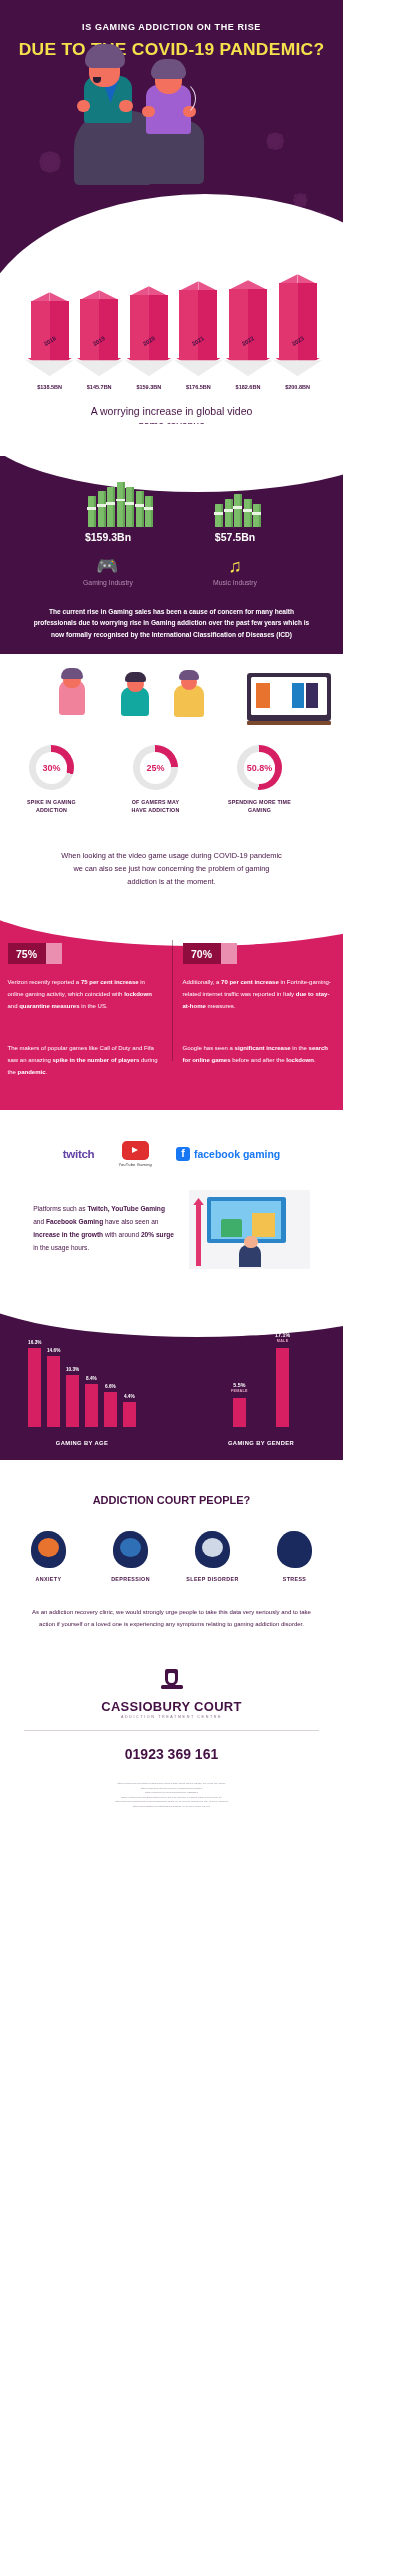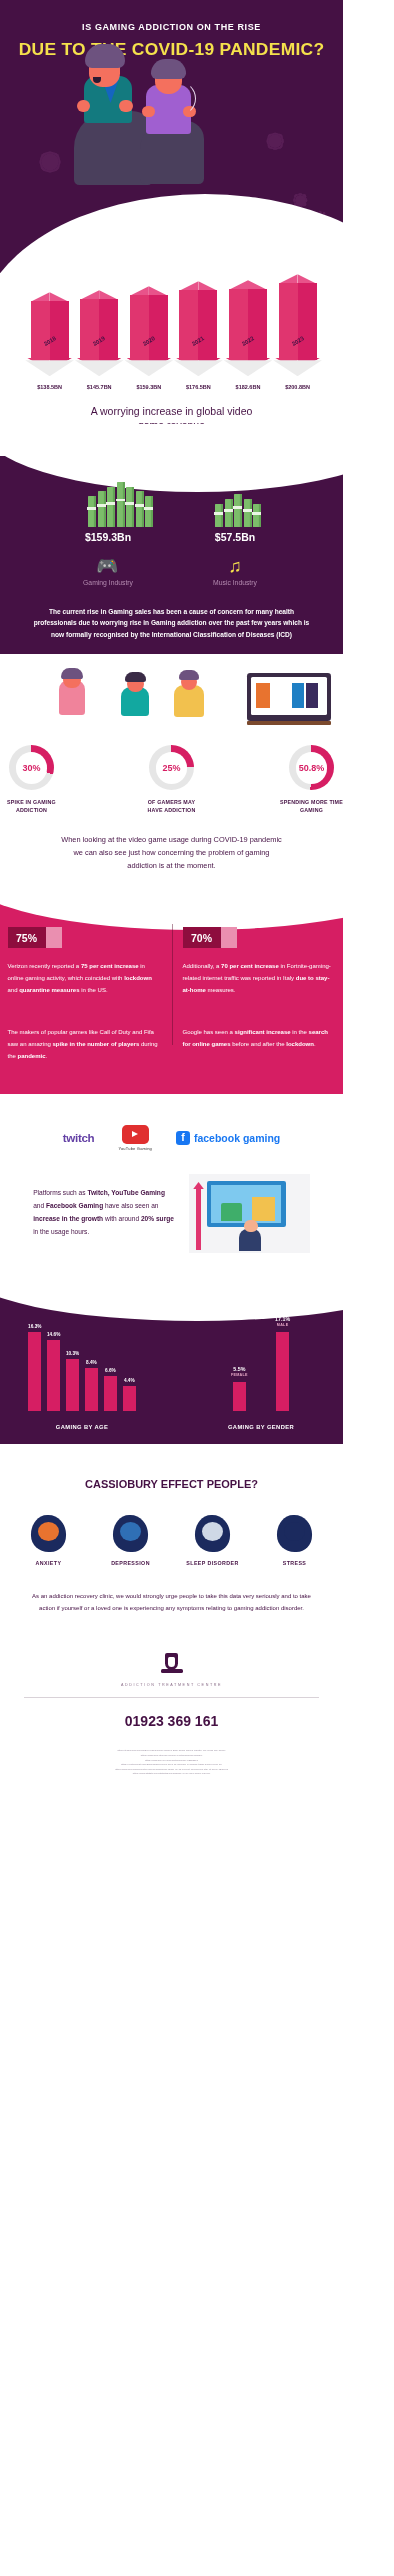--- a/index.html
+++ b/index.html
@@ -133,35 +133,35 @@
   .ind-icon { color:#f5e14c; font-size:18px; margin-top:13.7px; line-height:1; }
   .ind-name { color:#b48bb0; font-size:6.8px; margin-top:4.2px; }
   .icd {
     color:#ffffff; text-align:center; font-size:6.6px; font-weight:bold;
     width:279px; margin:20px auto 0; line-height:1.75;
   }
 
   
   .donutsec { background:#fff; padding:21px 0 0; position:relative; }
   .illus-row { height:63px; position:relative; }
-  .donuts { display:flex; justify-content:space-between; margin-top:7.4px; }
+  .donuts { display:flex; justify-content:flex-start; gap:41px; margin-top:7.4px;padding-left:20px; }
   .donut-col { width:63px; text-align:center; }
   .donut { width:45px; height:45px; margin:0 auto; position:relative; border-radius:50%; }
   .donut .hole {
     position:absolute; inset:6.8px; background:#fff; border-radius:50%;
     display:flex; align-items:center; justify-content:center;
     color:#d61e63; font-size:9px; font-weight:bold;
   }
   .donut-cap {
     margin-top:7.4px; color:#451144; font-size:5.3px; font-weight:bold;
     letter-spacing:0.2px; line-height:1.6;
   }
   .usage {
     text-align:center; color:#451144; font-size:7.4px;
-    width:226px; margin:18px auto 0; line-height:1.8;
+    width:226px; margin:34px auto 0; line-height:1.8;
   }
 
   
   .pink {
     background:#d61e63; margin-top:25px; position:relative;
     padding:29.5px 0 32px;
   }
   .pink::before {
     content:""; position:absolute; left:-32px; top:-26px;
     width:458px; height:58px; background:#ffffff;
@@ -583,21 +583,21 @@
             <div class="gb" style="height: 79px;">
               <span class="v">17.1%<small>MALE</small></span>
             </div>
           </div>
         <div class="ag-title">GAMING BY GENDER</div>
       </div>
     </div>
   </section>
 
   <section class="effects">
-    <div class="eff-title">CASSIOBURY EFFECT PEOPLE?</div>
+    <div class="eff-title">ADDICTION COURT PEOPLE?</div>
     <div class="eff-row" id="effrow">
         <div class="eff-col">
           <div class="head-ico">
             <div class="br" style="background:#e8732f;"></div>
           </div>
           <div class="eff-name">ANXIETY</div>
         </div>
         <div class="eff-col">
           <div class="head-ico">
             <div class="br" style="background:#2f6fb5;"></div>
@@ -619,20 +619,21 @@
       </div>
     <div class="advice">As an addiction recovery clinic, we would strongly urge people to take this data very seriously and to take action if yourself or a loved one is experiencing any symptoms relating to gaming addiction disorder.</div>
   </section>
 
   <footer class="footer">
     <div class="fcrest">
       <div style="position:absolute;left:5.3px;top:0;width:13.7px;height:17px;background:#451144;border-radius:2.1px 2.1px 6.8px 6.8px;"></div>
       <div style="position:absolute;left:8.4px;top:3.2px;width:7.4px;height:10.5px;background:#fff;border-radius:1.6px 1.6px 3.7px 3.7px;"></div>
       <div style="position:absolute;left:1.1px;top:16px;width:22px;height:3.2px;background:#451144;border-radius:1.6px;"></div>
     </div>
+    <div class="brand">CASSIOBURY COURT</div>
     <div class="brand-sub">ADDICTION TREATMENT CENTRE</div>
     <div class="fsep"></div>
     <div class="fcontact">01923 369 161</div>
     <div class="sources" id="sources">
         <div>https://techcrunch.com/2020/04/20/amazon-blames-2020-global-games-industry-will-reach-159-billion/</div>
         <div>https://www.who.int/news-room/q-a-detail/gaming-disorder</div>
         <div>https://www.bbc.co.uk/news/technology-52555277</div>
         <div>https://venturebeat.com/2020/03/23/verizon-sees-75-increase-in-gaming-traffic-during-covid-19/</div>
         <div>https://www.hollywoodreporter.com/news/gaming-usage-up-75-percent-coronavirus-stay-at-home-1285412</div>
         <div>https://www.statista.com/statistics/189582/age-of-us-video-game-players/</div>

